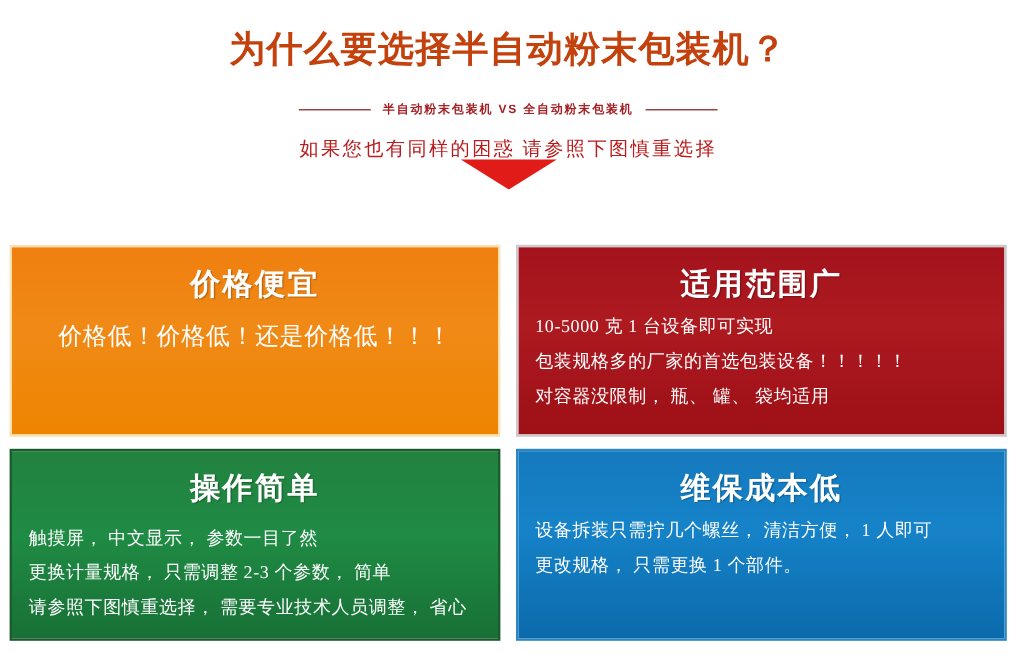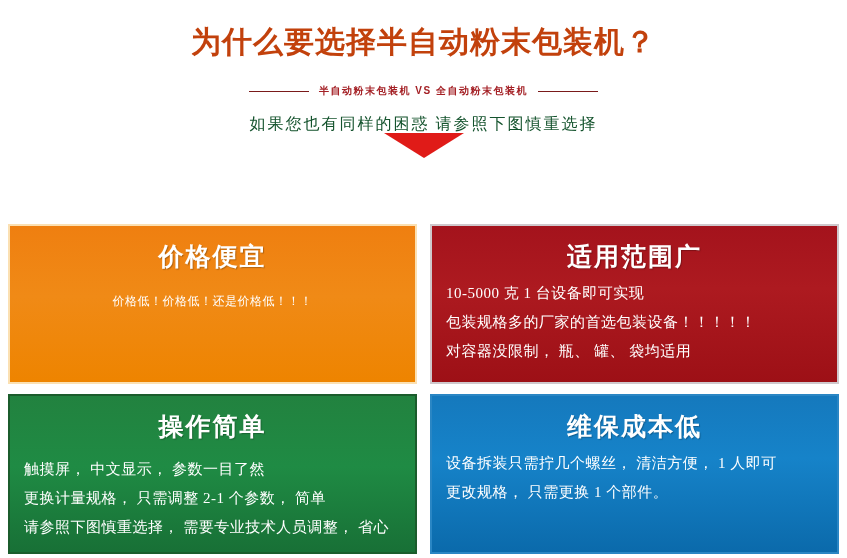--- a/index.html
+++ b/index.html
@@ -55,21 +55,21 @@
     font-size: 10px;
     font-weight: bold;
     color: #a42025;
     letter-spacing: 1.5px;
     white-space: nowrap;
   }
 
   .tagline {
     margin-top: 16px;
     font-size: 16px;
-    color: #14532d;
+    color: #b91c1c;
     letter-spacing: 2px;
     font-family: "Liberation Serif", "DejaVu Serif", serif;
   }
 
   .arrow-wrap {
     position: relative;
     height: 26px;
     margin-top: -6px;
   }
   .arrow {
@@ -81,21 +81,21 @@
     height: 0;
     border-left: 40px solid transparent;
     border-right: 40px solid transparent;
     border-top: 25px solid #e01b18;
   }
 
   
   .grid {
     position: absolute;
     left: 8px;
-    top: 224px;
+    top: 204px;
     width: 831px;
     display: grid;
     grid-template-columns: 409px 409px;
     grid-template-rows: 160px 160px;
     column-gap: 13px;
     row-gap: 10px;
   }
 
   .card {
     position: relative;
@@ -128,21 +128,21 @@
   }
 
   
   .card-orange {
     background: linear-gradient(180deg, #ef7f10 0%, #f08a16 45%, #ee8400 100%);
     border: 2px solid #fbe0b2;
   }
   .card-orange .card-body { margin-top: 14px; }
   .card-orange .card-line {
     text-align: center;
-    font-size: 12px;
+    font-size: 20px;
   }
 
   .card-red {
     background: linear-gradient(180deg, #a4131c 0%, #ad1a20 40%, #9d1016 100%);
     border: 2px solid #cfc8cc;
   }
   .card-red .card-body { margin-top: 6px; }
 
   .card-green {
     background: linear-gradient(180deg, #22823f 0%, #1f8b44 45%, #187036 100%);
@@ -192,21 +192,21 @@
         <div class="card-line">10-5000 克 1 台设备即可实现</div>
         <div class="card-line">包装规格多的厂家的首选包装设备！！！！！</div>
         <div class="card-line">对容器没限制， 瓶、 罐、 袋均适用</div>
       </div>
     </div>
 
     <div class="card card-green">
       <div class="card-title">操作简单</div>
       <div class="card-body">
         <div class="card-line">触摸屏， 中文显示， 参数一目了然</div>
-        <div class="card-line">更换计量规格， 只需调整 2-1 个参数， 简单</div>
+        <div class="card-line">更换计量规格， 只需调整 2-3 个参数， 简单</div>
         <div class="card-line">请参照下图慎重选择， 需要专业技术人员调整， 省心</div>
       </div>
     </div>
 
     <div class="card card-blue">
       <div class="card-title">维保成本低</div>
       <div class="card-body">
         <div class="card-line">设备拆装只需拧几个螺丝， 清洁方便， 1 人即可</div>
         <div class="card-line">更改规格， 只需更换 1 个部件。</div>
       </div>

